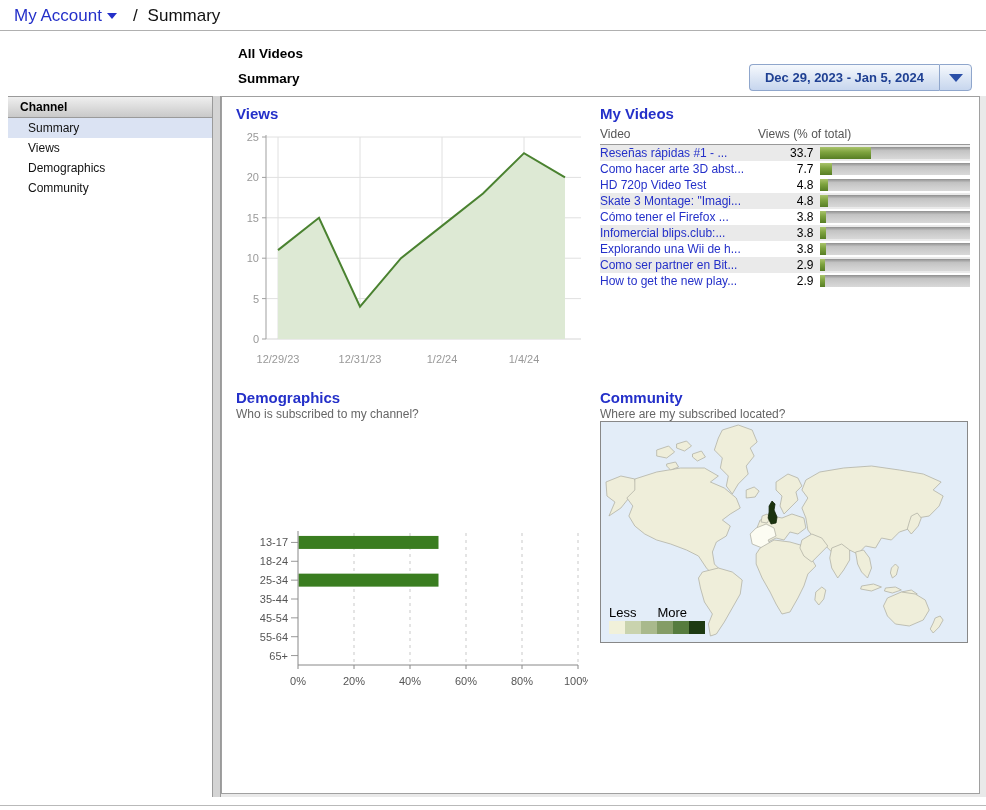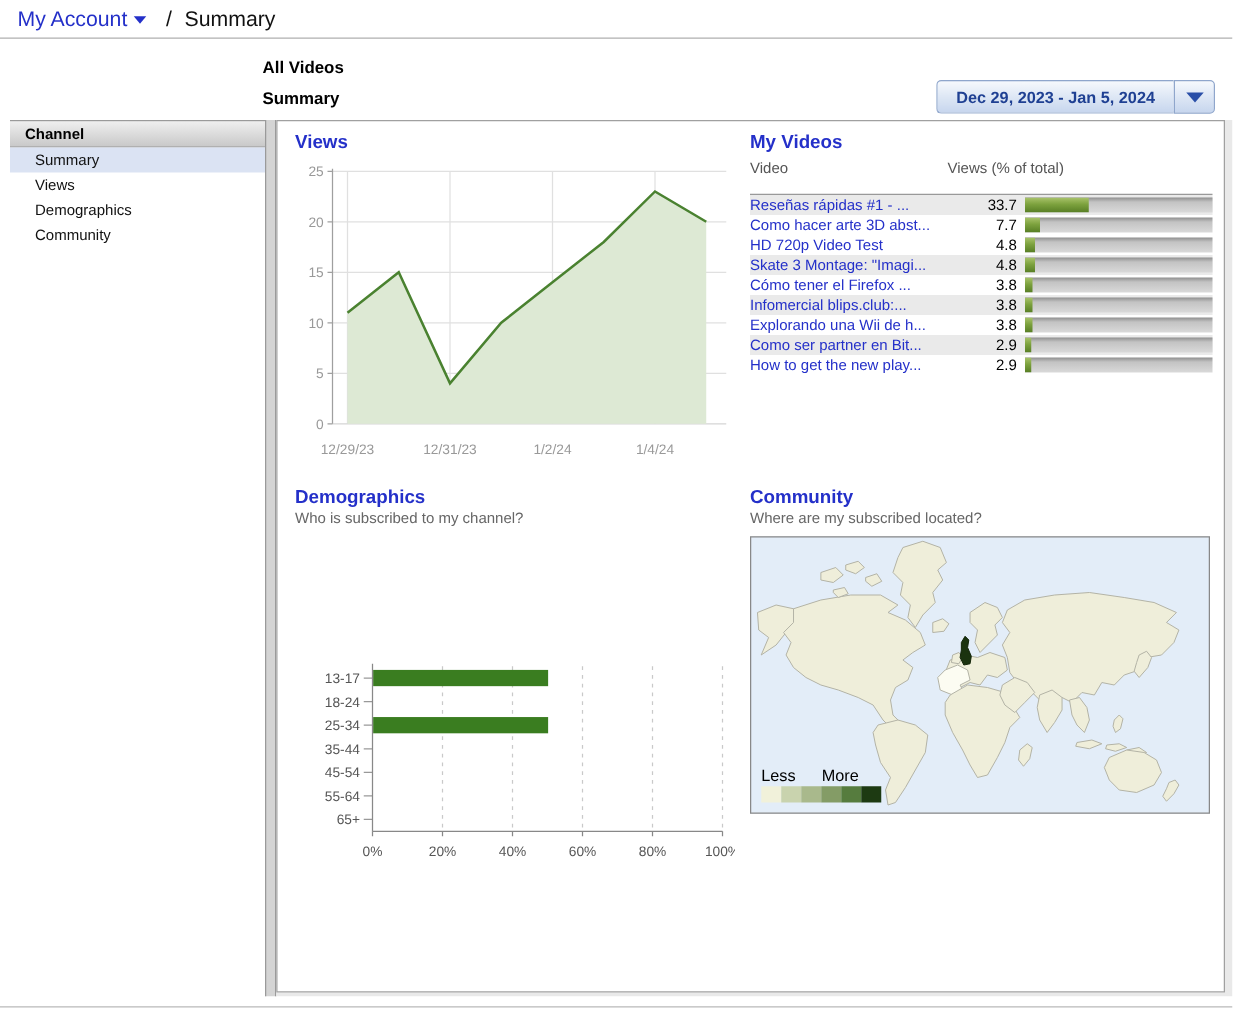--- a/index.html
+++ b/index.html
@@ -22,21 +22,21 @@
           padding:6px 0 0 14px;font-size:17px;color:#111;}
   .acct-link{color:var(--link-blue);text-decoration:none;cursor:pointer;}
   .caret-sm{display:inline-block;width:0;height:0;border-left:5px solid transparent;
             border-right:5px solid transparent;border-top:6px solid var(--link-blue);
             margin:0 2px 2px 5px;vertical-align:middle;}
   .bc-sep{margin:0 10px 0 14px;}
 
   
   .subheader{position:absolute;top:32px;left:0;right:0;height:63px;}
   .scope-block{position:absolute;left:210px;top:9px;}
-  .scope-line{font-size:13.5px;font-weight:bold;color:#000;line-height:25px;}
+  .scope-line{font-size:13.5px;font-weight:bold;color:#000;line-height:25px;margin-left:28px;}
   .date-control{position:absolute;right:14px;top:32px;display:flex;}
   .date-btn{height:27px;padding:0 15px;font-family:"Liberation Sans",sans-serif;
             font-size:13px;font-weight:bold;color:var(--date-blue);
             background:linear-gradient(#f6f9fd,#dbe5f4 55%,#c7d6ee);
             border:1px solid #8fa6cc;border-right:none;border-radius:4px 0 0 4px;cursor:pointer;}
   .date-arrow{width:33px;height:27px;background:linear-gradient(#f6f9fd,#dbe5f4 55%,#c7d6ee);
             border:1px solid #8fa6cc;border-radius:0 4px 4px 0;cursor:pointer;}
   .caret-lg{display:inline-block;width:0;height:0;border-left:7px solid transparent;
             border-right:7px solid transparent;border-top:8px solid #2a4fa8;vertical-align:middle;}
 
@@ -60,40 +60,40 @@
   
   .panel{flex:1;margin:0 6px 3px 0;background:#fff;border:1px solid #a0a0a0;
          padding:8px 8px 0 14px;display:grid;grid-template-columns:352px 370px;
          column-gap:12px;row-gap:16px;align-content:start;}
   .sec-title{display:inline-block;font-size:15px;font-weight:bold;color:var(--link-blue);
              text-decoration:none;cursor:pointer;margin-bottom:1px;}
   .sec-sub{font-size:12px;color:#666;}
 
   
   .mv-header{display:flex;font-size:12px;color:#555;border-bottom:1px solid #999;
-             padding-bottom:14px;margin-top:4px;}
+             padding-bottom:3px;margin-top:4px;}
   .mv-col-video{width:158px;}
   .mv-col-views{flex:1;}
   .mv-row{display:flex;align-items:center;height:16px;font-size:12px;}
   .mv-row.alt{background:#eaeaea;}
   .mv-title{width:186px;overflow:hidden;white-space:nowrap;color:var(--link-blue);
             text-decoration:none;cursor:pointer;}
   .mv-val{width:38px;text-align:right;padding-right:7px;color:#000;}
   .mv-bar{width:152px;height:12px;background:linear-gradient(180deg,#8f8f8f 0%,#c3c3c3 30%,#d9d9d9 100%);
           overflow:hidden;}
   .mv-fill{display:block;height:100%;
           background:linear-gradient(180deg,#a9c36b 0%,#7da23e 45%,#577e25 100%);}
 
   
   .chart-svg{display:block;margin-top:4px;}
   .demo-svg{display:block;margin-top:104px;}
 
   
   .map-box{position:relative;width:368px;height:222px;border:1px solid #888;
-           background:var(--map-ocean);margin-top:8px;}
+           background:var(--map-ocean);margin-top:0;}
   .map-box svg{display:block;width:100%;height:100%;}
   .land{fill:var(--map-land);stroke:var(--map-border);stroke-width:0.8;}
   .lite{fill:#fcfcf2;stroke:var(--map-border);stroke-width:0.8;}
   .hl{fill:var(--map-highlight);stroke:#122408;stroke-width:0.8;}
   .map-legend{position:absolute;left:8px;bottom:8px;}
   .map-legend-labels{display:flex;width:96px;justify-content:space-between;
                      font-size:13px;color:#000;margin-bottom:1px;padding-right:18px;}
   .map-swatches{display:flex;}
   .map-swatches span{width:16px;height:13px;display:inline-block;}
 

